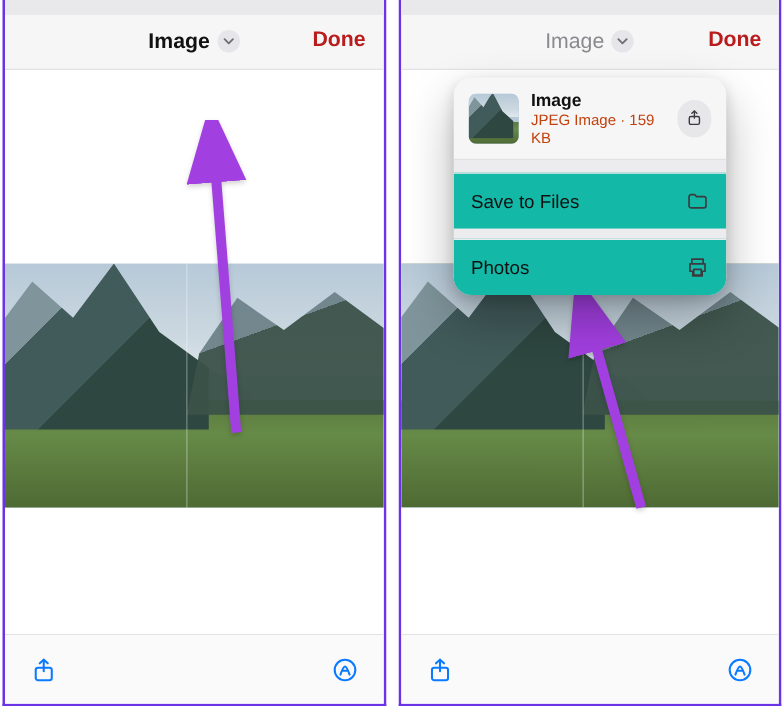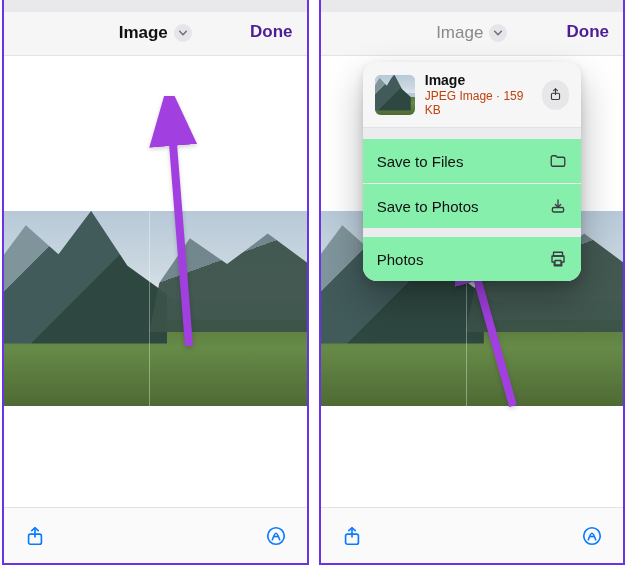--- a/index.html
+++ b/index.html
@@ -58,21 +58,21 @@
     display: inline-flex;
     align-items: center; justify-content: center;
     margin-left: 6px;
     color: #6f6f74;
   }
   .chev svg { width: 10px; height: 10px; }
   .done {
     position: absolute;
     right: 14px;
     top: 22px;
-    color: #4c1d95;
+    color: #b91c1c;
     font-weight: 600;
     font-size: 17px;
   }
   .content {
     flex: 1 1 auto;
     position: relative;
     background: #fff;
   }
   .photo-area {
     position: absolute;
@@ -178,21 +178,21 @@
   .round-action {
     width: 30px; height: 30px; border-radius: 15px;
     background:#e7e7ea; display:inline-flex; align-items:center; justify-content:center;
     color:#3b3b3f;
   }
   .round-action svg{ width:15px; height:15px;}
   .menu-spacer { height: 10px; background:#ececee; }
   .menu-item {
     display:flex; align-items:center; justify-content:space-between;
     padding: 13px 14px;
-    background:#86efac;
+    background:#14b8a6;
     border-top:1px solid #ececee;
     font-size:15px; color:#111;
   }
   .menu-item:first-of-type{ border-top:none;}
   .menu-item .micon{ color:#3b3b3f; width:18px; height:18px; display:inline-flex;}
   .menu-item .micon svg{width:18px; height:18px;}
   .menu-group-gap{height:8px; background:#ececee;}
 </style>
 </head>
 <body>
@@ -285,30 +285,20 @@
 
         <div class="menu-item">
           <span>Save to Files</span>
           <span class="micon">
             <svg viewBox="0 0 24 24" fill="none" stroke="currentColor" stroke-width="1.8" stroke-linejoin="round">
               <path d="M3 7a2 2 0 0 1 2-2h4l2 2h8a2 2 0 0 1 2 2v8a2 2 0 0 1-2 2H5a2 2 0 0 1-2-2Z"></path>
             </svg>
           </span>
         </div>
 
-        <div class="menu-item">
-          <span>Save to Photos</span>
-          <span class="micon">
-            <svg viewBox="0 0 24 24" fill="none" stroke="currentColor" stroke-width="1.8" stroke-linecap="round" stroke-linejoin="round">
-              <path d="M12 4v9"></path>
-                <path d="M8.5 10 12 13.5 15.5 10"></path>
-              <rect x="4.5" y="14" width="15" height="6" rx="2"></rect>
-            </svg>
-          </span>
-        </div>
 
         <div class="menu-group-gap"></div>
 
         <div class="menu-item">
           <span>Photos</span>
           <span class="micon">
             <svg viewBox="0 0 24 24" fill="none" stroke="currentColor" stroke-width="1.8" stroke-linejoin="round">
               <rect x="6" y="3" width="12" height="5"></rect>
               <path d="M4 8h16v8h-3v5H7v-5H4Z"></path>
               <rect x="8" y="14" width="8" height="6"></rect>

